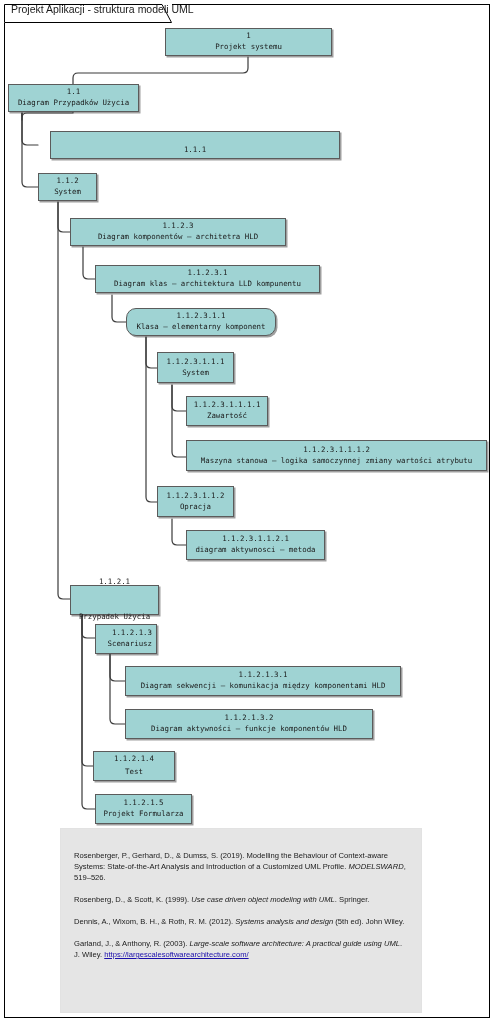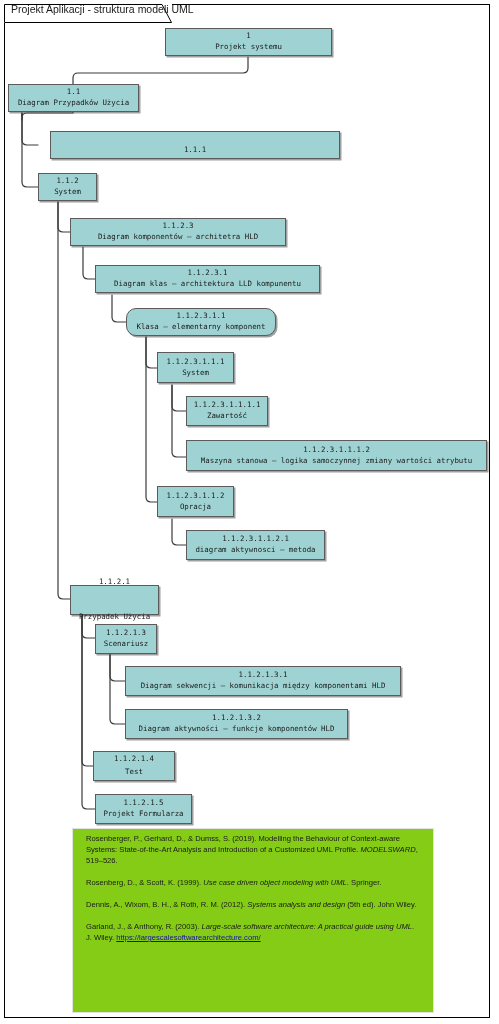--- a/index.html
+++ b/index.html
@@ -90,29 +90,29 @@
     white-space: nowrap;
   }
   .node .node-label {
     display: block;
     white-space: nowrap;
   }
 
   
   #references-panel {
     position: absolute;
-    left: 72px;
+    left: 60px;
     top: 828px;
     width: 362px;
     height: 185px;
-    background: #84cc16;
+    background: #e5e5e5;
     border: 1px solid #e2e2e2;
     box-sizing: border-box;
     z-index: 4;
-    padding: 4px 13px;
+    padding: 21px 13px;
     font-family: "Liberation Sans", sans-serif;
     font-size: 7.6px;
     line-height: 1.45;
     color: #1a1a1a;
   }
   .reference-entry {
     margin-bottom: 11px;
   }
   .reference-entry:last-child {
     margin-bottom: 16px;
@@ -239,31 +239,31 @@
   <div class="node" style="left:186px; top:530px; width:139px; height:30px;">
     <span class="node-id">1.1.2.3.1.1.2.1</span>
     <span class="node-label">diagram aktywnosci – metoda</span>
   </div>
 
   <div class="node" style="left:70px; top:585px; width:89px; height:30px;gap:24px;">
     <span class="node-id">1.1.2.1</span>
     <span class="node-label">Przypadek Użycia</span>
   </div>
 
-  <div class="node" style="left:95px; top:624px; width:62px; height:30px;">
+  <div class="node" style="left:95px; top:624px; width:62px; height:30px;align-items:flex-end;">
     <span class="node-id">1.1.2.1.3</span>
     <span class="node-label">Scenariusz</span>
   </div>
 
   <div class="node" style="left:125px; top:666px; width:276px; height:30px;">
     <span class="node-id">1.1.2.1.3.1</span>
     <span class="node-label">Diagram sekwencji – komunikacja między komponentami HLD</span>
   </div>
 
-  <div class="node" style="left:125px; top:709px; width:223px; height:30px;">
+  <div class="node" style="left:125px; top:709px; width:248px; height:30px;">
     <span class="node-id">1.1.2.1.3.2</span>
     <span class="node-label">Diagram aktywności – funkcje komponentów HLD</span>
   </div>
 
   <div class="node" style="left:93px; top:751px; width:82px; height:30px;justify-content:space-between;">
     <span class="node-id">1.1.2.1.4</span>
     <span class="node-label">Test</span>
   </div>
 
   <div class="node" style="left:95px; top:794px; width:97px; height:30px;">

